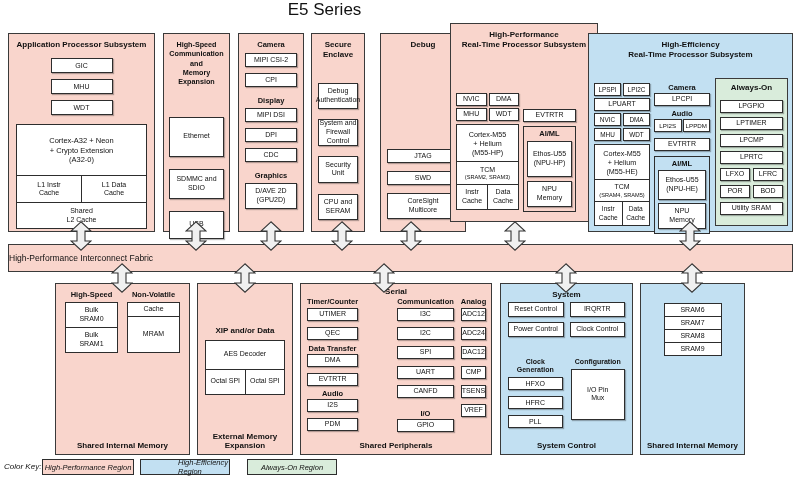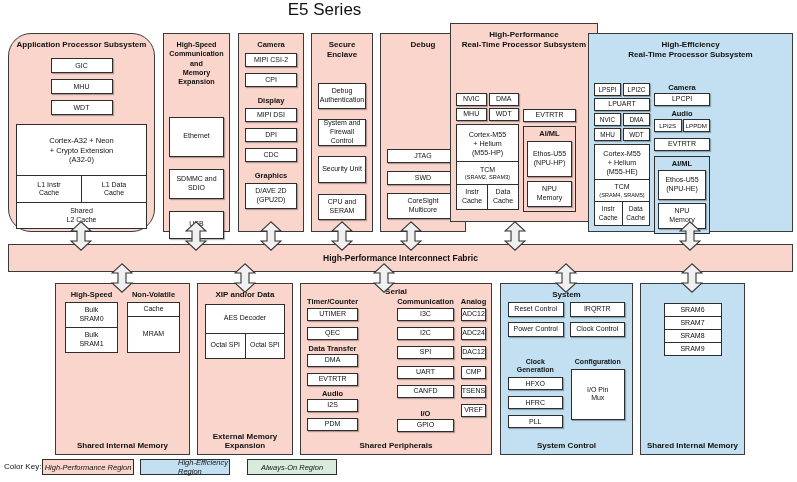--- a/index.html
+++ b/index.html
@@ -20,34 +20,34 @@
         flex-direction:column;text-align:center;font-size:7px;line-height:1.25;box-sizing:border-box;}
   .cellstack > .cell + .cell, .cellstack > .srow + .cell, .cellstack > .cell + .srow{margin-top:-1px;}
   .srow{display:flex;}
   .srow > .cell{flex:1;}
   .srow > .cell + .cell{margin-left:-1px;}
   .row2{display:flex;gap:3px;}
   .row2 > .wbox{flex:1;}
   .tiny{font-size:5.6px;line-height:1.1;}
   .footerlbl{position:absolute;left:0;right:0;bottom:4px;text-align:center;font-weight:700;font-size:8px;line-height:1.15;}
   .arrow{position:absolute;z-index:6;}
-  .fabric{display:flex;align-items:center;justify-content:center;font-weight:700;font-size:8.5px;z-index:2;}
+  .fabric{display:flex;align-items:center;justify-content:flex-start;font-weight:400;font-size:8.5px;z-index:2;}
   .narrow42 span{display:inline-block;max-width:42px;}
   .keybox{position:absolute;height:16px;border:1px solid #2d2d2d;display:flex;align-items:center;justify-content:center;
           font-style:italic;font-size:7.5px;box-sizing:border-box;}
-  .keylabel{position:absolute;font-size:8px;}
+  .keylabel{position:absolute;font-style:italic;font-size:8px;}
 </style>
 </head>
 <body>
 
 <div id="page">
 
   <div class="abs" style="left:0;top:3;width:649px;text-align:center;font-size:17px;font-weight:400;">E5 Series</div>
 
-  <div class="abs region bg-hp" style="left:8px;top:33px;width:147px;height:199px;padding:6px 7px;border-radius:23px;">
+  <div class="abs region bg-hp" style="left:8px;top:33px;width:147px;height:199px;padding:6px 7px;">
     <div class="rtitle">Application Processor Subsystem</div>
     <div class="wbox" style="width:62px;height:15px;margin:8px auto 0;">GIC</div>
     <div class="wbox" style="width:62px;height:15px;margin:6px auto 0;">MHU</div>
     <div class="wbox" style="width:62px;height:15px;margin:6px auto 0;">WDT</div>
     <div class="cellstack" style="margin-top:9px;">
       <div class="cell" style="height:52px;font-size:7.5px;">
         <span>Cortex-A32 + Neon</span>
         <span>+ Crypto Extension</span>
         <span>(A32-0)</span>
       </div>
@@ -89,21 +89,21 @@
     <div class="wbox" style="height:14px;margin-top:3px;">MIPI DSI</div>
     <div class="wbox" style="height:14px;margin-top:6px;">DPI</div>
     <div class="wbox" style="height:14px;margin-top:6px;">CDC</div>
     <div class="shdr" style="margin-top:9px;">Graphics</div>
     <div class="wbox" style="height:26px;margin-top:3px;">
       <span>D/AVE 2D</span>
         <span>(GPU2D)</span>
     </div>
   </div>
 
-  <div class="abs region bg-hp" style="left:311px;top:33px;width:62px;height:199px;padding:6px 6px;">
+  <div class="abs region bg-hp" style="left:311px;top:33px;width:54px;height:199px;padding:6px 6px;">
     <div class="rtitle">Secure Enclave</div>
     <div class="wbox" style="height:26px;margin-top:22px;">Debug Authentication</div>
     <div class="wbox" style="height:27px;margin-top:10px;">System and Firewall Control</div>
     <div class="wbox" style="height:27px;margin-top:10px;">Security Unit</div>
     <div class="wbox narrow42" style="height:26px;margin-top:11px;">
       <span>CPU and SERAM</span>
     </div>
   </div>
 
   <div class="abs region bg-hp" style="left:380px;top:33px;width:86px;height:199px;padding:6px 6px;display:flex;flex-direction:column;">
@@ -214,20 +214,36 @@
         <div class="wbox" style="height:30px;margin-top:2px;">
           <span>Ethos-U55</span>
             <span>(NPU-HE)</span>
         </div>
         <div class="wbox" style="height:26px;margin-top:3px;">
           <span style="display:inline-block;max-width:34px;">NPU Memory</span>
         </div>
       </div>
     </div>
 
+    <div class="abs bg-ao" style="left:126px;top:44px;width:73px;height:148px;border:1.4px solid #3a3a3a;padding:4px 4px;">
+      <div class="shdr" style="font-size:8px;">Always-On</div>
+      <div class="wbox" style="height:13px;margin-top:7px;">LPGPIO</div>
+      <div class="wbox" style="height:13px;margin-top:4px;">LPTIMER</div>
+      <div class="wbox" style="height:13px;margin-top:4px;">LPCMP</div>
+      <div class="wbox" style="height:13px;margin-top:4px;">LPRTC</div>
+      <div class="row2" style="gap:3px;margin-top:4px;">
+        <div class="wbox" style="height:13px;">LFXO</div>
+        <div class="wbox" style="height:13px;">LFRC</div>
+      </div>
+      <div class="row2" style="gap:3px;margin-top:4px;">
+        <div class="wbox" style="height:13px;">POR</div>
+        <div class="wbox" style="height:13px;">BOD</div>
+      </div>
+      <div class="wbox" style="height:13px;margin-top:4px;">Utility SRAM</div>
+    </div>
   </div>
 
   <div class="abs region bg-hp fabric" style="left:8px;top:244px;width:785px;height:28px;">
     <span>High-Performance Interconnect Fabric</span>
   </div>
 
   <svg class="arrow" style="left:70px;top:221px;" width="22" height="30" viewBox="0 0 22 30">
       <polygon points="11,0.8 1,10 7,10 7,20 1,20 11,29.2 21,20 15,20 15,10 21,10" fill="#f0f0f0" stroke="#333" stroke-width="1.1"></polygon>
     </svg>
   <svg class="arrow" style="left:185px;top:221px;" width="22" height="30" viewBox="0 0 22 30">
@@ -283,21 +299,21 @@
         <div class="cellstack" style="margin-top:3px;">
           <div class="cell" style="height:15px;">Cache</div>
           <div class="cell" style="height:37px;">MRAM</div>
         </div>
       </div>
     </div>
     <div class="footerlbl">Shared Internal Memory</div>
   </div>
 
   <div class="abs region bg-hp" style="left:197px;top:283px;width:96px;height:172px;padding:6px 7px;">
-    <div class="shdr" style="font-size:8px;">XIP and/or Data</div>
+    <div class="shdr" style="font-size:8px;margin-top:36px;">XIP and/or Data</div>
     <div class="cellstack" style="margin-top:4px;">
       <div class="cell" style="height:30px;">AES Decoder</div>
       <div class="srow">
         <div class="cell" style="height:26px;">Octal SPI</div>
         <div class="cell" style="height:26px;">Octal SPI</div>
       </div>
     </div>
     <div class="footerlbl">External Memory Expansion</div>
   </div>
 

